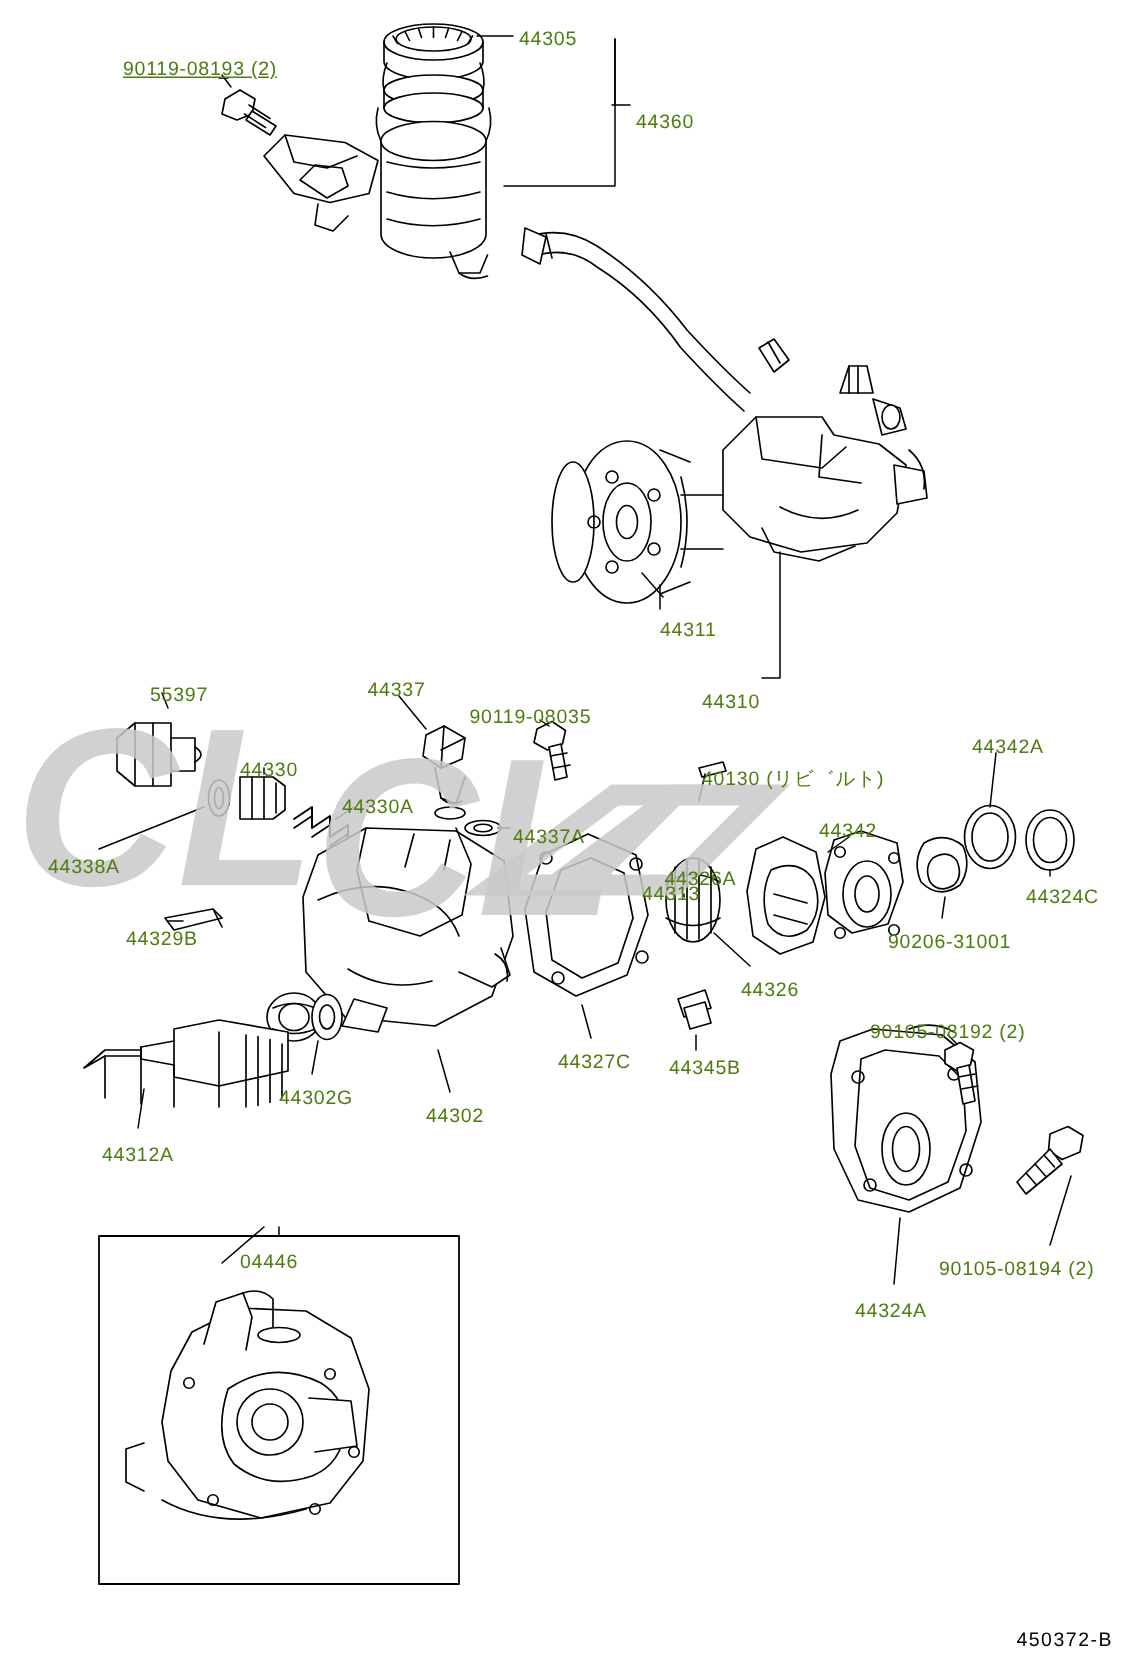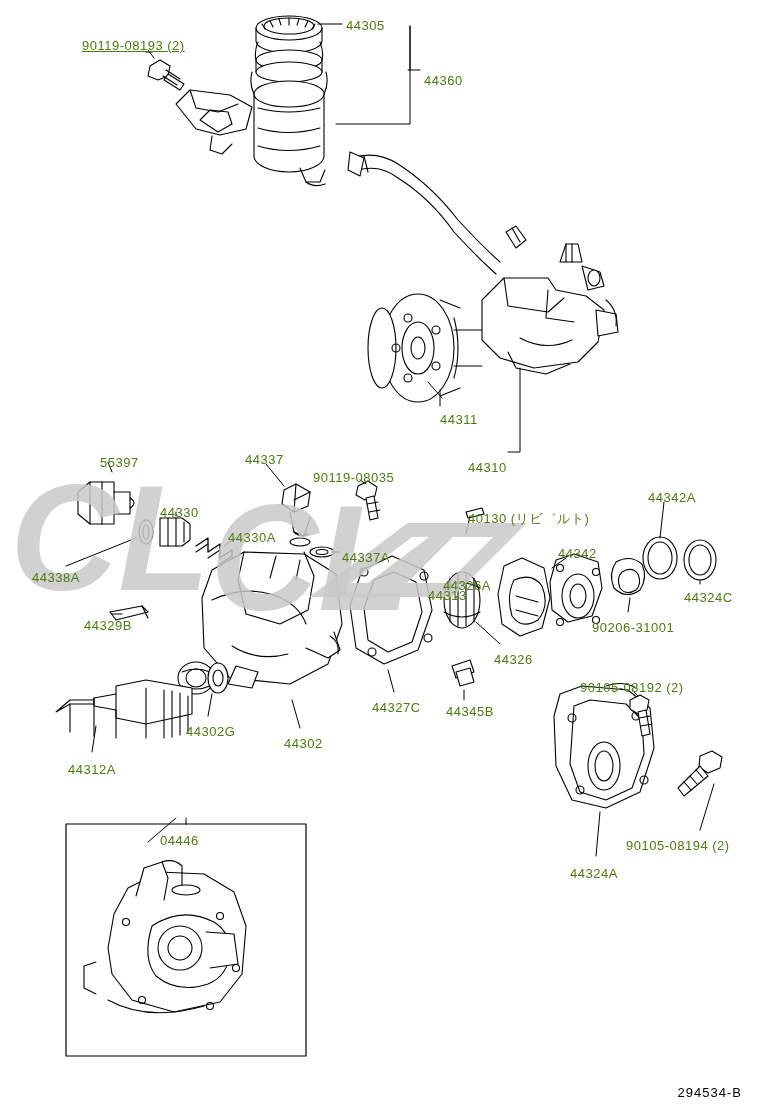--- a/index.html
+++ b/index.html
@@ -350,33 +350,33 @@
   <div class="label" style="left:440px; top:412px;">44311</div>
   <div class="label" style="left:468px; top:460px;">44310</div>
   <div class="label" style="left:468px; top:470px;margin-top:40px;">40130 (リビ゛ルト)</div>
   <div class="label" style="left:100px; top:455px;">55397</div>
   <div class="label" style="left:245px; top:452px;">44337</div>
   <div class="label" style="left:313px; top:470px;">90119-08035</div>
   <div class="label" style="left:160px; top:505px;">44330</div>
   <div class="label" style="left:228px; top:530px;">44330A</div>
   <div class="label" style="left:342px; top:550px;">44337A</div>
   <div class="label" style="left:443px; top:540px;margin-top:38px;">44326A</div>
-  <div class="label" style="left:558px; top:546px;">44342</div>
+  <div class="label" style="left:546px; top:546px;">44342</div>
   <div class="label" style="left:648px; top:490px;">44342A</div>
   <div class="label" style="left:32px;  top:570px;">44338A</div>
   <div class="label" style="left:428px; top:588px;">44313</div>
   <div class="label" style="left:684px; top:590px;">44324C</div>
   <div class="label" style="left:84px;  top:618px;">44329B</div>
   <div class="label" style="left:592px; top:620px;">90206-31001</div>
   <div class="label" style="left:494px; top:652px;">44326</div>
   <div class="label" style="left:372px; top:700px;">44327C</div>
   <div class="label" style="left:446px; top:704px;">44345B</div>
   <div class="label" style="left:580px; top:680px;">90105-08192 (2)</div>
   <div class="label" style="left:186px; top:724px;">44302G</div>
   <div class="label" style="left:284px; top:736px;">44302</div>
   <div class="label" style="left:68px;  top:762px;">44312A</div>
   <div class="label" style="left:626px; top:838px;">90105-08194 (2)</div>
   <div class="label" style="left:570px; top:866px;">44324A</div>
   <div class="label" style="left:160px; top:833px;">04446</div>
 
-  <div class="footer-code">294534-B</div>
+  <div class="footer-code">450372-B</div>
 
 </div>
 
 </body></html>

